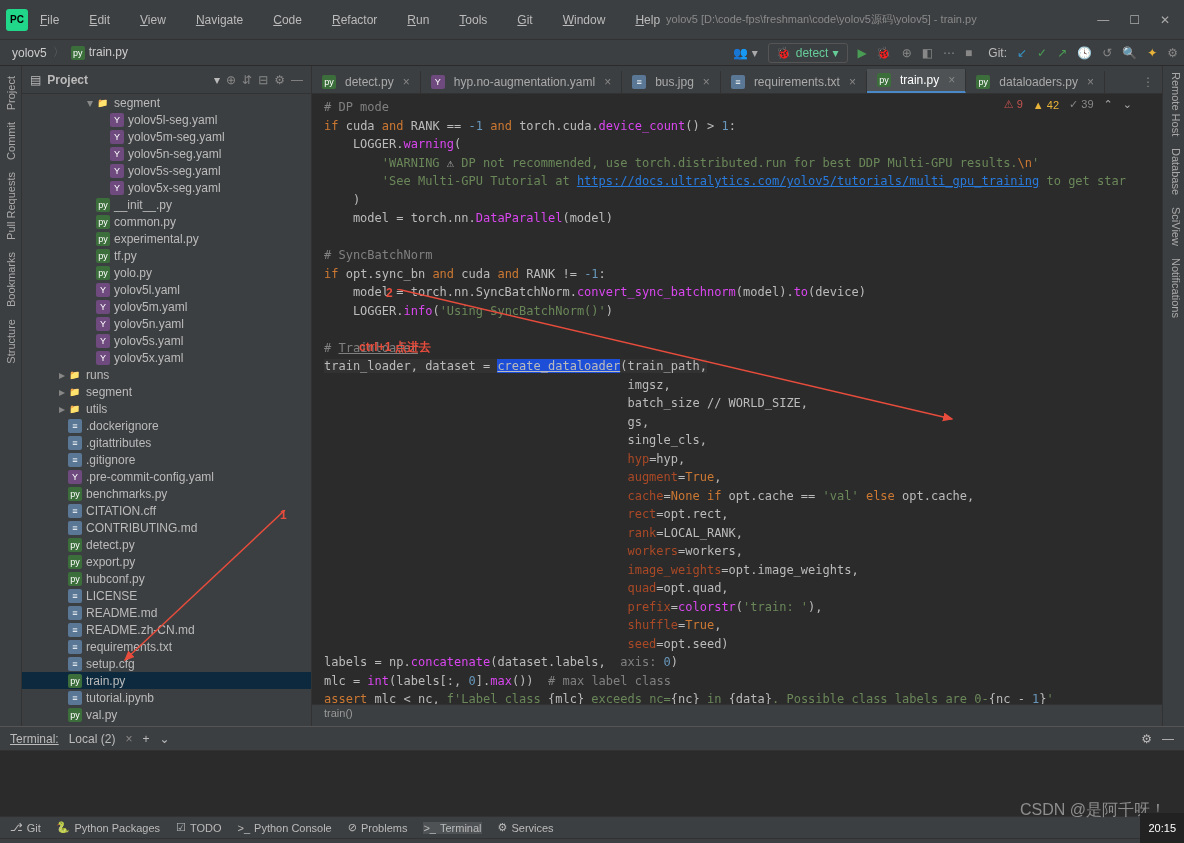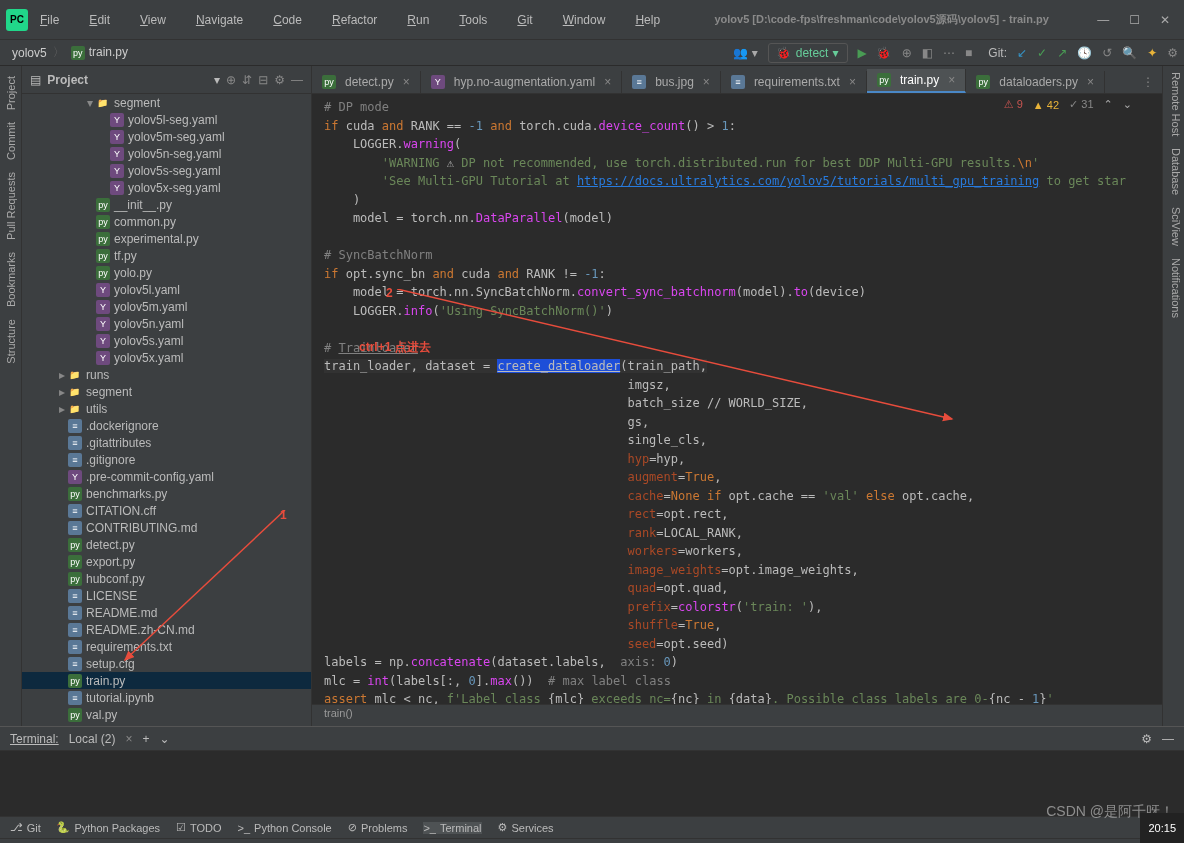--- a/index.html
+++ b/index.html
@@ -2,21 +2,21 @@
 <html><head>
 <meta charset="utf-8">
 <style>
 * { margin:0; padding:0; box-sizing:border-box; }
 body { font-family:"Segoe UI",Arial,sans-serif; font-size:12px; background:#2b2b2b; color:#bbbbbb; width:1184px; height:843px; overflow:hidden; position:relative; }
 .titlebar { height:40px; background:#3c3f41; display:flex; align-items:center; border-bottom:1px solid #323232; }
 .logo { width:22px; height:22px; margin:0 6px; background:#21d78a; border-radius:3px; display:flex; align-items:center; justify-content:center; color:#000; font-weight:bold; font-size:10px; }
 .menubar { display:flex; gap:18px; }
 .menubar span { padding:2px 6px; cursor:pointer; }
 .menubar span u { text-decoration:underline; }
-.title { flex:1; text-align:center; color:#8a8a8a; font-size:11px;font-weight:bold; }
+.title { flex:1; color:#8a8a8a; font-size:11px; }
 .winctrl { display:flex; gap:20px; padding-right:14px; color:#aaa; }
 .nav { height:26px; background:#3c3f41; display:flex; align-items:center; padding:0 6px; border-bottom:1px solid #2b2b2b; }
 .crumb { padding:2px 6px; color:#ccc; }
 .nav-right { margin-left:auto; display:flex; align-items:center; gap:10px; }
 .pill { padding:2px 8px; border:1px solid #555; border-radius:3px; color:#6c9; display:flex; align-items:center; gap:4px; }
 .g { color:#499c54; }
 .main { display:flex; height:660px; }
 .leftbar { width:22px; background:#3c3f41; border-right:1px solid #323232; display:flex; flex-direction:column; align-items:center; padding-top:4px; }
 .leftbar .vtxt { writing-mode:vertical-rl; transform:rotate(180deg); font-size:11px; padding:6px 0; color:#aaa; cursor:pointer; }
 .rightbar { width:22px; background:#3c3f41; border-left:1px solid #323232; display:flex; flex-direction:column; }
@@ -56,21 +56,21 @@
 .status-top { position:absolute; top:4px; right:30px; color:#aaa; display:flex; gap:10px; font-size:11px; z-index:5; align-items:center; }
 .crumb2 { height:22px; background:#3c3f41; border-top:1px solid #323232; padding:2px 12px; color:#999; font-size:11px; }
 .terminal { background:#2b2b2b; border-top:1px solid #555; height:90px; }
 .term-head { height:24px; background:#3c3f41; display:flex; align-items:center; padding:0 10px; gap:10px; border-bottom:1px solid #323232; }
 .term-body { padding:6px 10px; font-family:Consolas,monospace; font-size:12px; color:#bbb; }
 .bottombar { height:22px; background:#3c3f41; display:flex; align-items:center; gap:16px; padding:0 10px; border-top:1px solid #323232; font-size:11px; }
 .bottombar .itm { display:flex; align-items:center; gap:4px; cursor:pointer; }
 .statusbar { height:22px; background:#3c3f41; display:flex; align-items:center; padding:0 10px; border-top:1px solid #323232; font-size:11px; color:#888; gap:16px; }
 .statusbar .r { margin-left:auto; display:flex; gap:14px;margin-top:44px; }
 .arrow { position:absolute; pointer-events:none; }
-.watermark { position:absolute; right:10px; bottom:22px; color:#ddd; opacity:.55; font-size:14px; }
+.watermark { position:absolute; right:18px; bottom:22px; color:#ddd; opacity:.55; font-size:16px; }
 .taskbar { position:absolute; bottom:0; right:0; height:30px; background:#222; display:flex; align-items:center; padding:0 8px; gap:8px; color:#fff; font-size:11px; }
 </style>
 </head>
 <body>
 
 <div class="titlebar">
   <div class="logo">PC</div>
   <div class="menubar" id="menubar">
       <span><u>F</u>ile</span>
       <span><u>E</u>dit</span>
@@ -394,21 +394,21 @@
           <span class="fi py">py</span>
           <span>dataloaders.py</span>
           <span class="x">×</span>
         </div>
         <div style="margin-left: auto; padding: 4px 8px; color: rgb(136, 136, 136);">⋮</div>
       </div>
     <div class="code">
       <div class="status-top">
         <span style="color:#c75450">⚠ <span>9</span></span>
         <span style="color:#e8b339">▲ <span>42</span></span>
-        <span style="color:#888">✓ <span>31</span></span>
+        <span style="color:#888">✓ <span>39</span></span>
         <span>⌃</span>
           <span>⌄</span>
       </div>
       <div class="codelines" id="codelines"><span class="c-com"># DP mode</span>
 <span class="c-kw">if</span> cuda <span class="c-kw">and</span> RANK == <span class="c-num">-1</span> <span class="c-kw">and</span> torch.cuda.<span class="c-fn">device_count</span>() &gt; <span class="c-num">1</span>:
     LOGGER.<span class="c-fn">warning</span>(
         <span class="c-str">'WARNING </span>⚠<span class="c-str"> DP not recommended, use torch.distributed.run for best DDP Multi-GPU results.</span><span class="c-kw">\n</span><span class="c-str">'</span>
         <span class="c-str">'See Multi-GPU Tutorial at </span><span class="c-link">https://docs.ultralytics.com/yolov5/tutorials/multi_gpu_training</span><span class="c-str"> to get star</span>
     )
     model = torch.nn.<span class="c-fn">DataParallel</span>(model)

